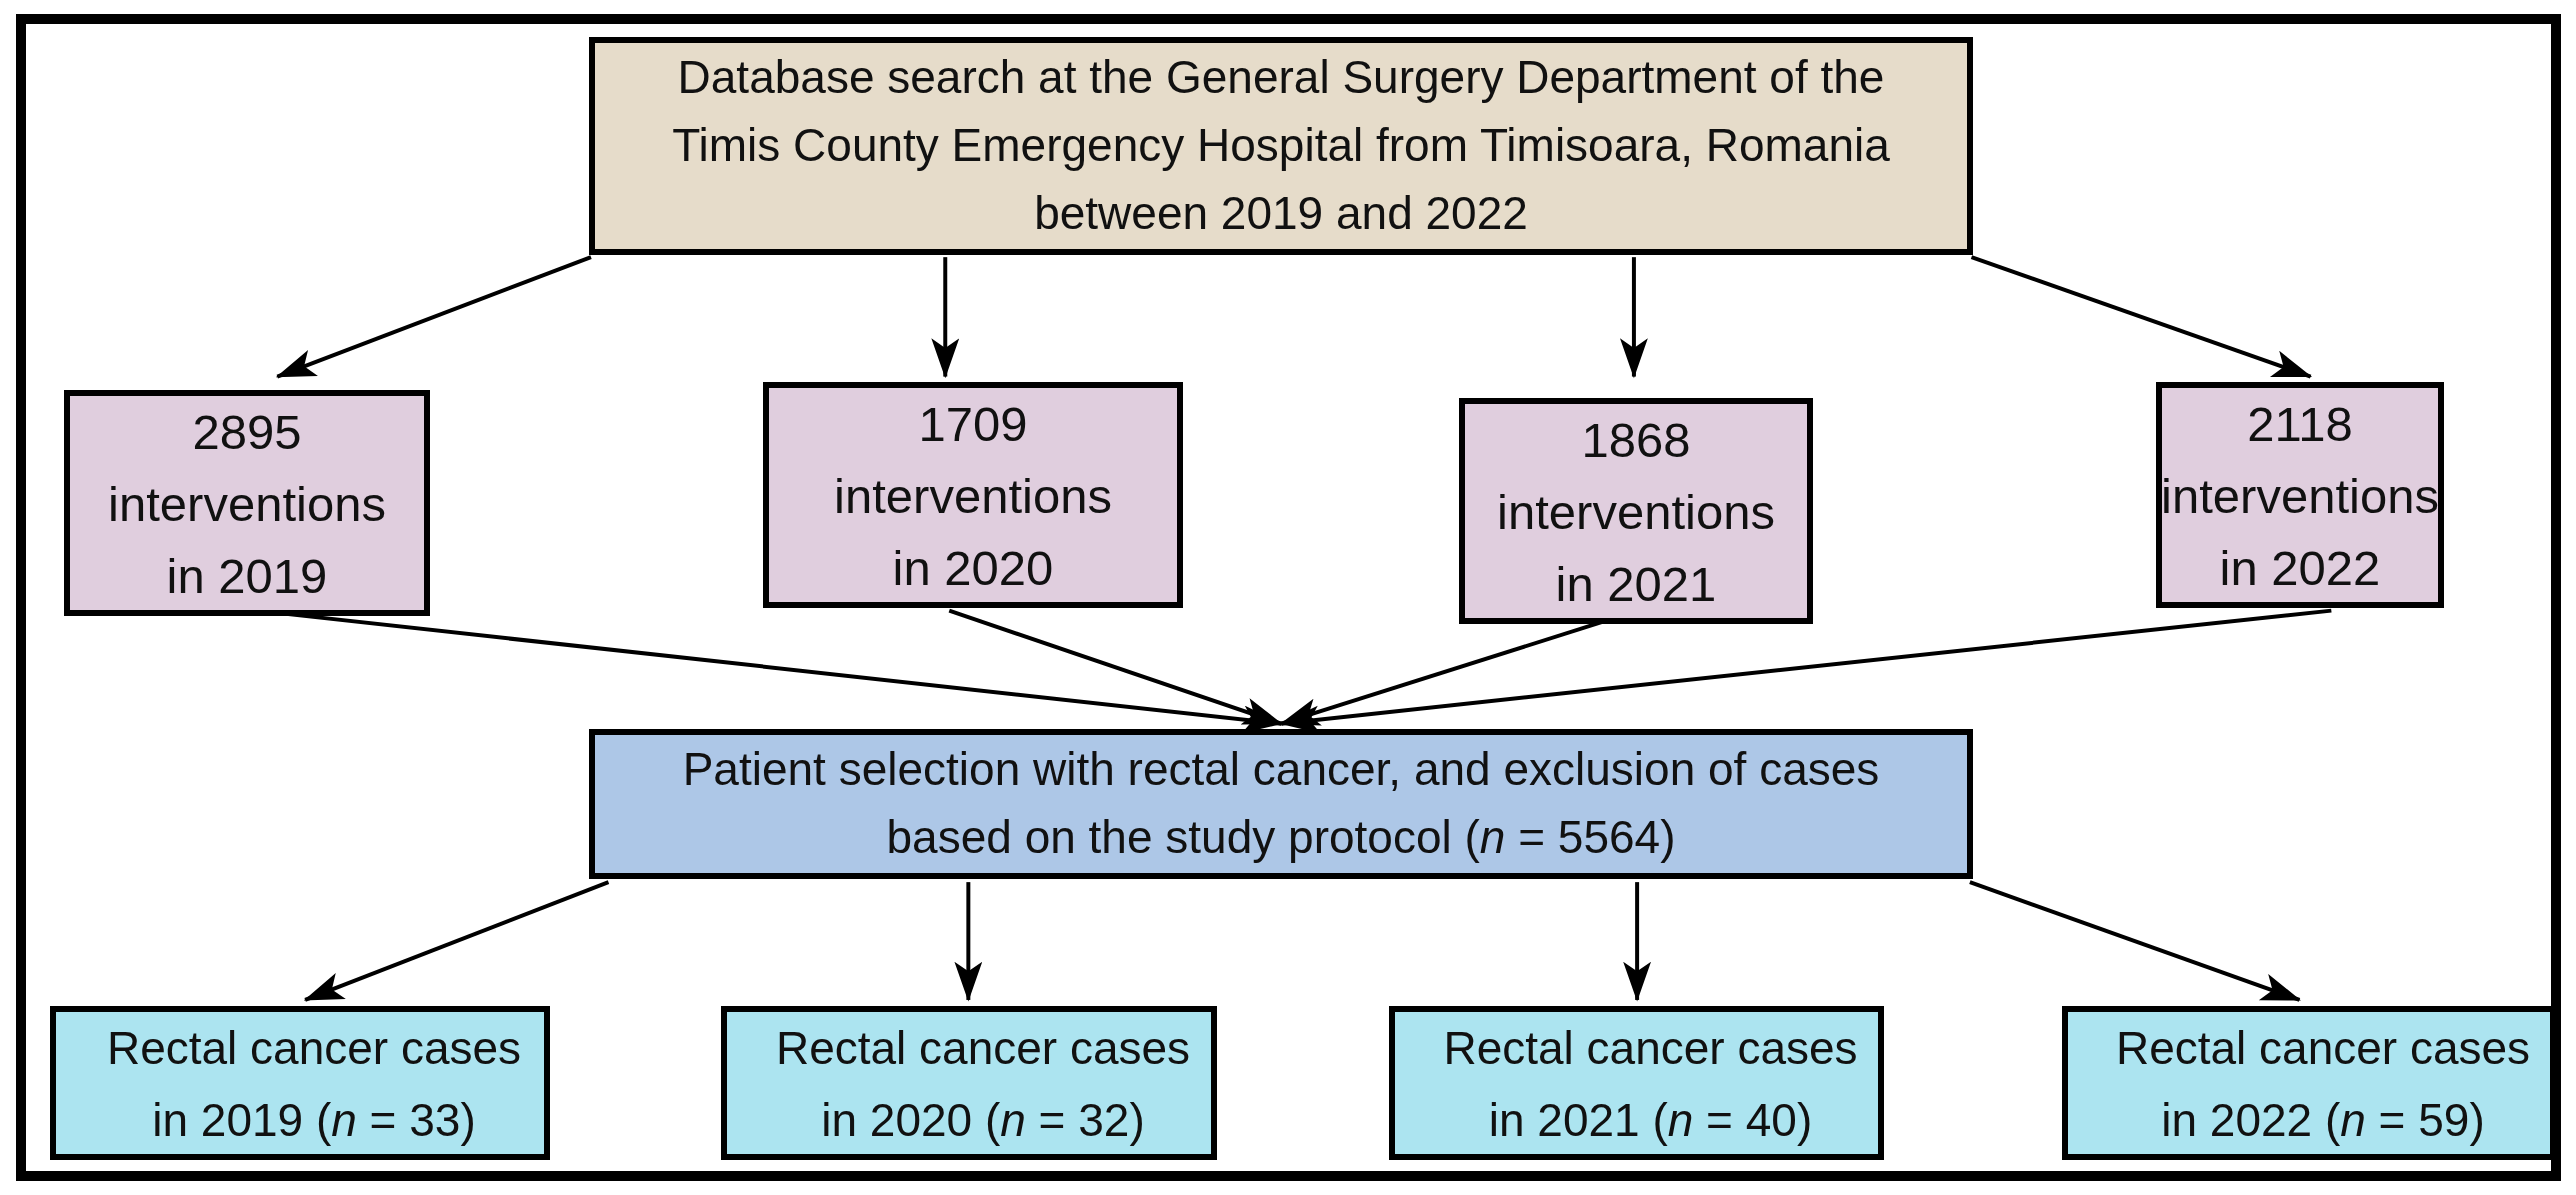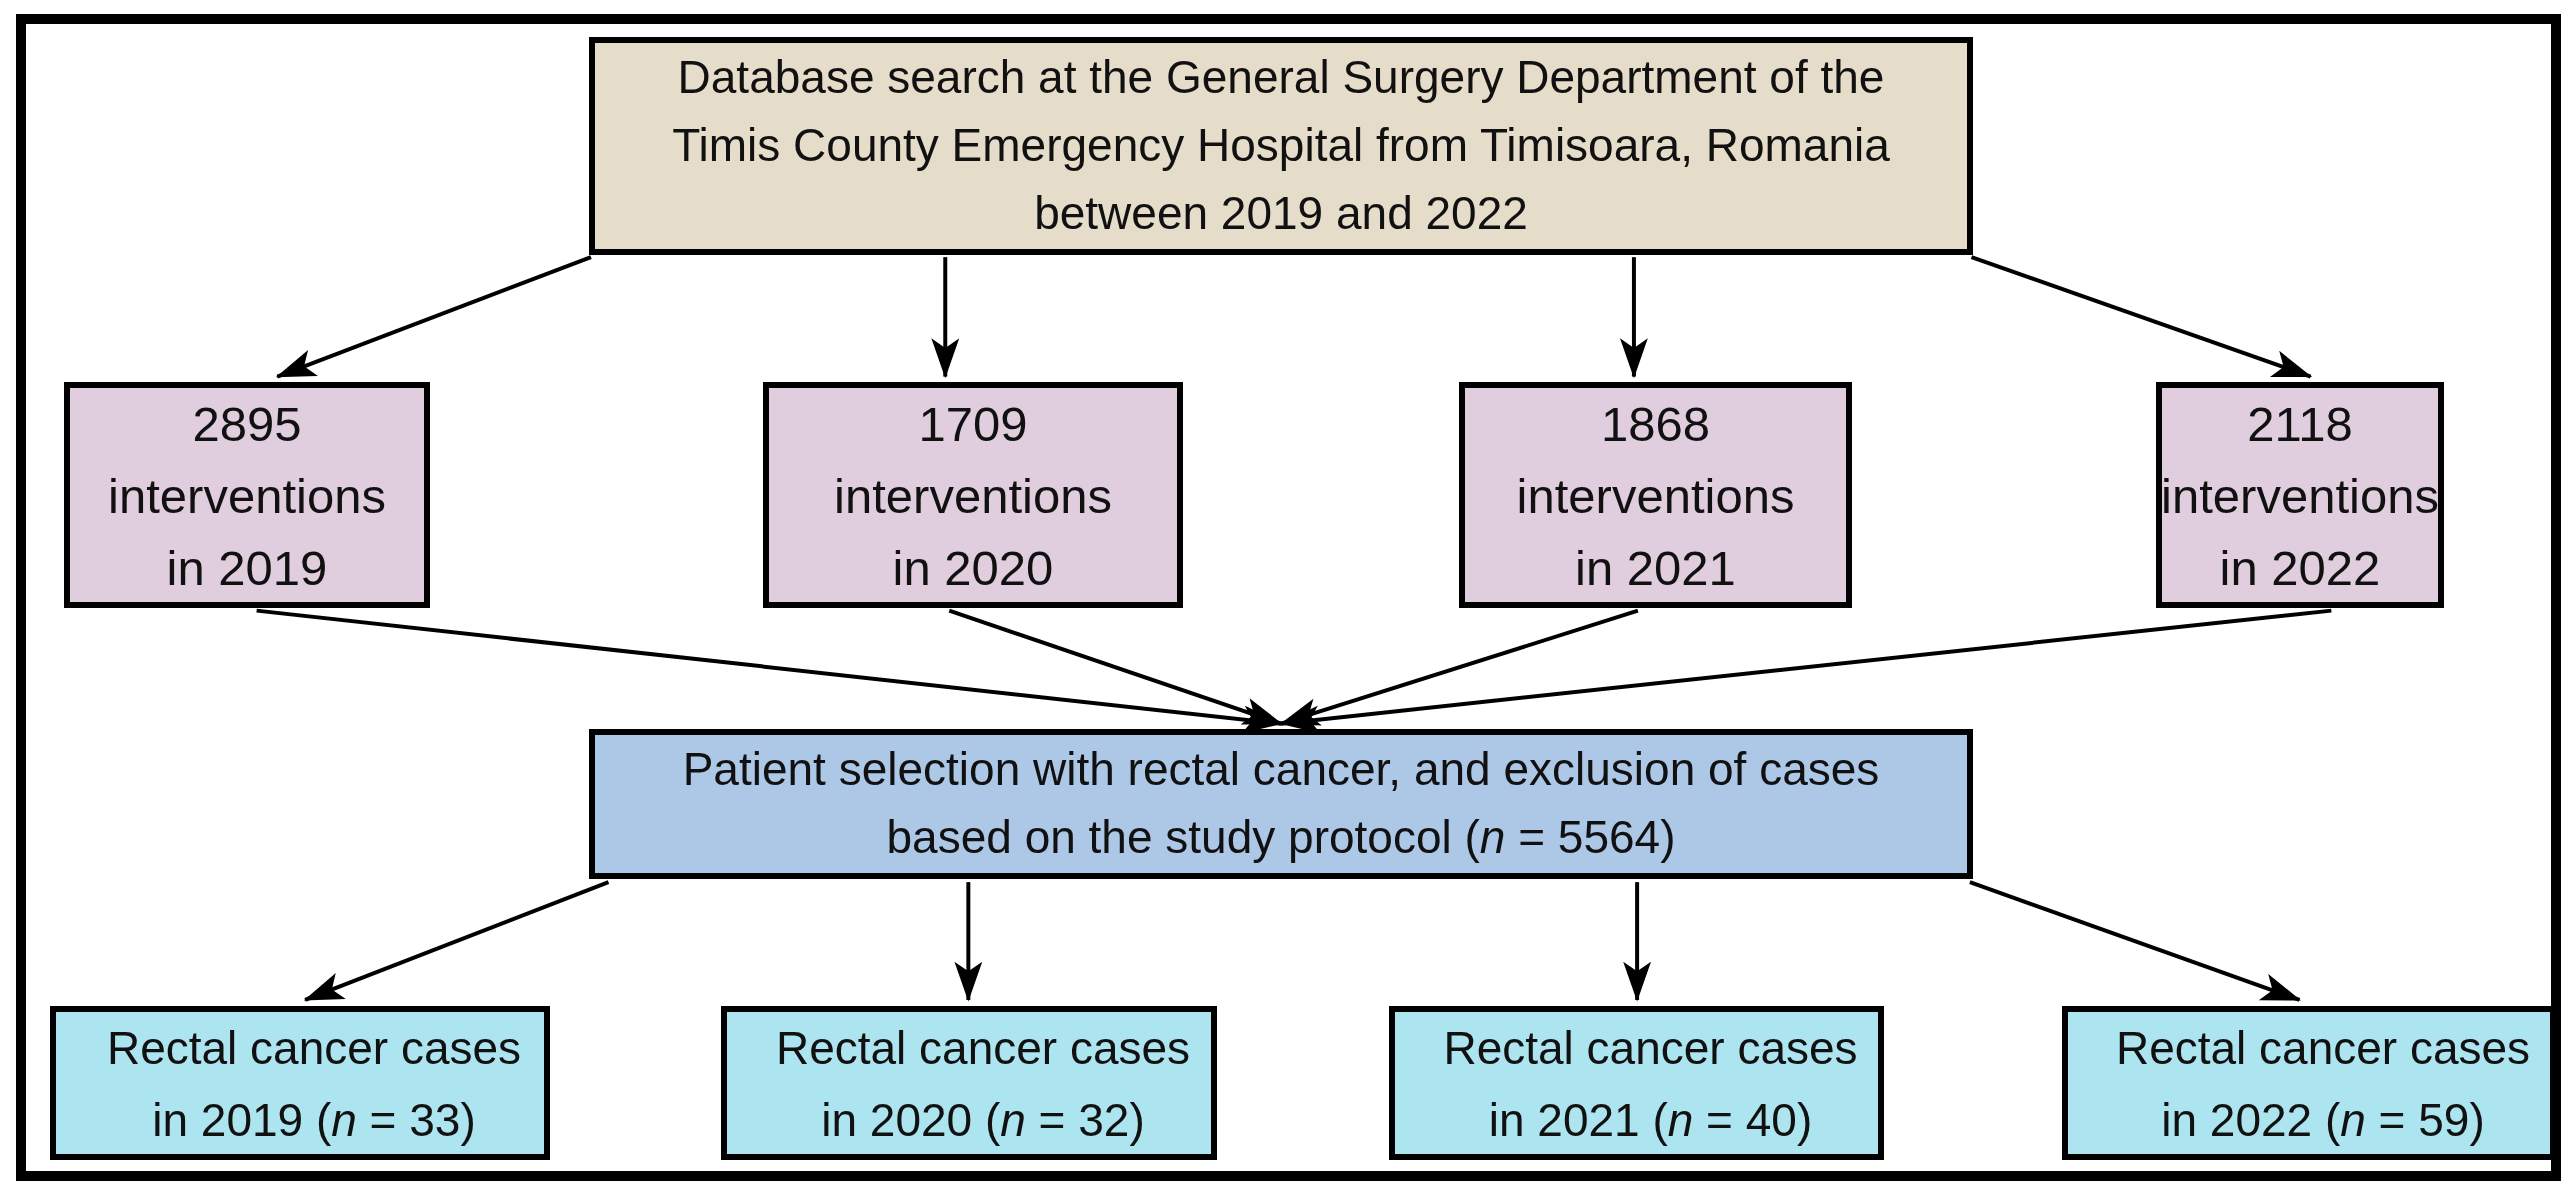--- a/index.html
+++ b/index.html
@@ -43,23 +43,23 @@
   .top-box{
     left:589px;top:37px;width:1384px;height:218px;
     background:var(--c-fill_top);
     font-size:46px;line-height:68px;
   }
   .int-box{
     top:382px;height:226px;
     background:var(--c-fill_interventions);
     font-size:49px;line-height:72px;
   }
-  #int-box-2019{left:64px;width:366px;}
+  #int-box-2019{left:64px;width:366px;margin-top:8px;}
   #int-box-2020{left:763px;width:420px;}
-  #int-box-2021{left:1459px;width:393px;}
+  #int-box-2021{left:1459px;width:354px;margin-top:16px;}
   #int-box-2022{left:2156px;width:288px;}
   .sel-box{
     left:589px;top:729px;width:1384px;height:150px;
     background:var(--c-fill_selection);
     font-size:46px;line-height:68px;
   }
   .case-box{
     top:1006px;height:154px;
     background:var(--c-fill_cases);
     font-size:46px;line-height:72px;padding-left:28px;

